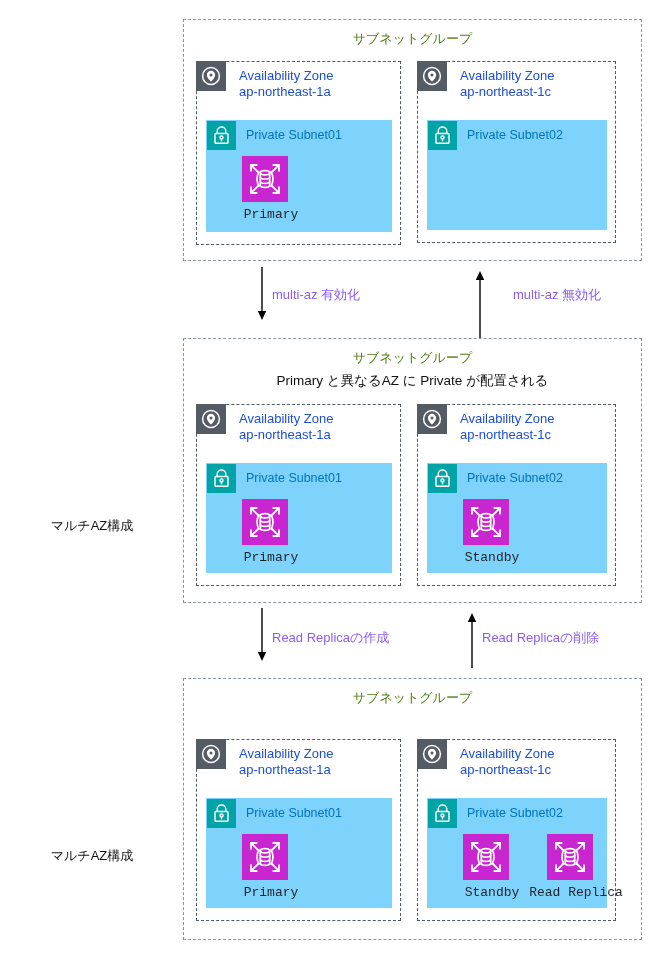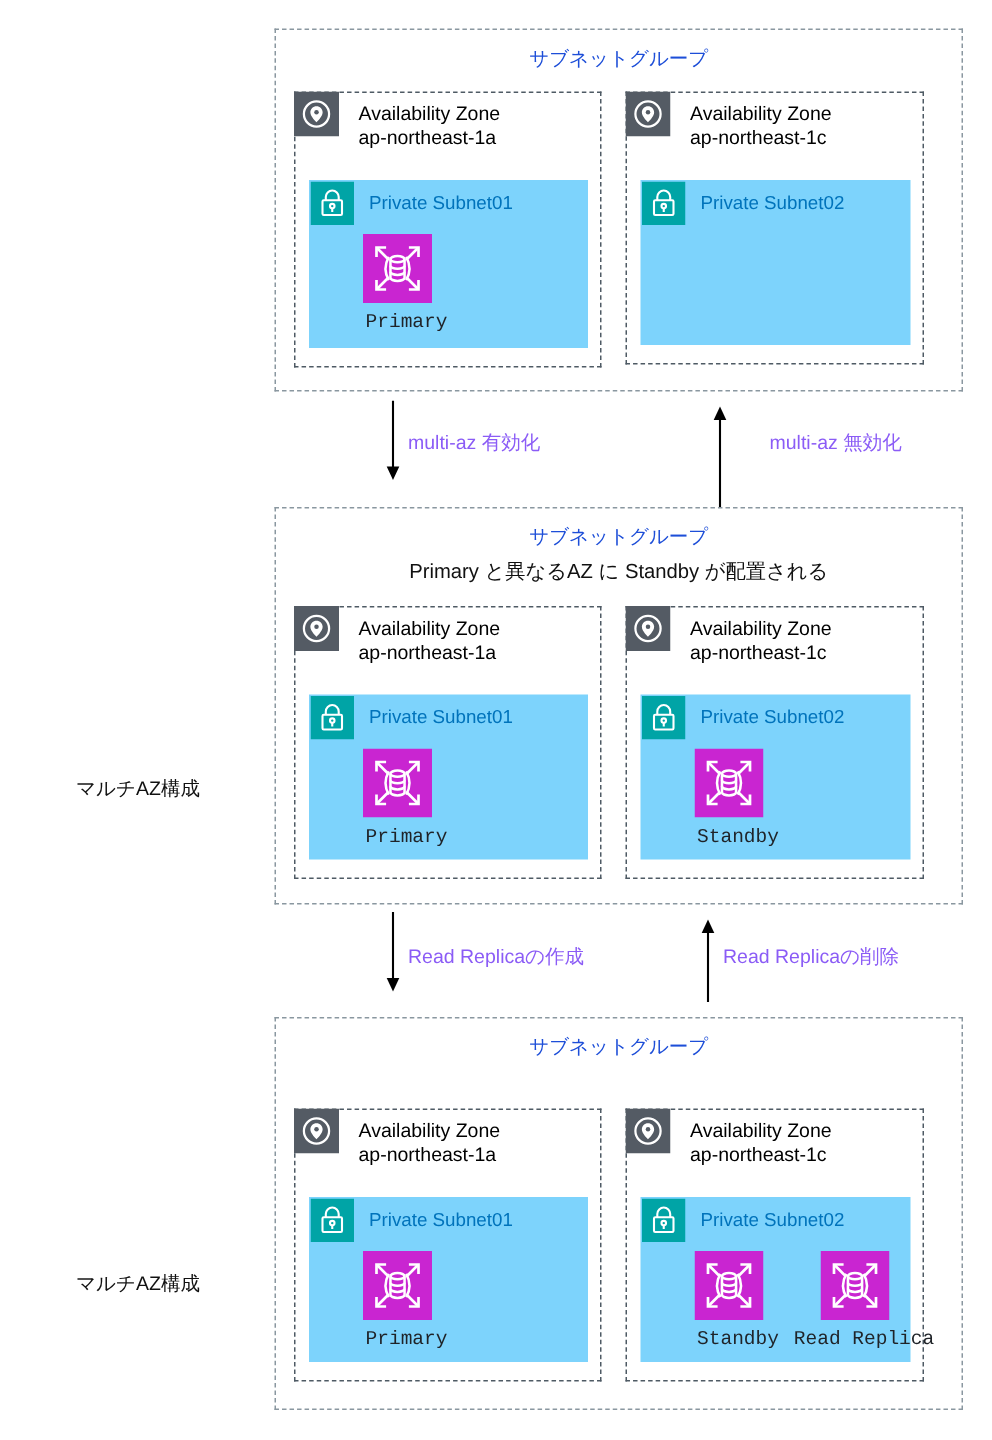--- a/index.html
+++ b/index.html
@@ -2,27 +2,27 @@
 <html><head>
 <meta charset="utf-8">
 <style>
   html,body{margin:0;padding:0;background:#fff;}
   .canvas{
     position:relative;width:661px;height:960px;background:#ffffff;
     font-family:"Liberation Sans",sans-serif;color:#1a1a1a;overflow:hidden;
   }
   .section{position:absolute;border:1px dashed #8a97a0;background:#fff;}
   .sec-title{position:absolute;top:10px;left:0;right:0;text-align:center;
-    font-size:13px;color:#1d4ed8;}
+    font-size:13px;color:#4d7c0f;}
   .sec-note{position:absolute;top:33px;left:0;right:0;text-align:center;
     font-size:13.5px;color:#111;}
   .az{position:absolute;border:1px dashed #4e5a64;}
   .az-icon{position:absolute;top:-1px;left:-1px;width:30px;height:30px;}
   .az-icon svg{display:block;}
-  .az-label{position:absolute;left:42px;top:6px;font-size:13px;line-height:16px;color:#000000;}
+  .az-label{position:absolute;left:42px;top:6px;font-size:13px;line-height:16px;color:#1d4ed8;}
   .subnet{position:absolute;left:9px;right:8px;top:58px;bottom:12px;background:#7dd3fc;}
   .lock-icon{position:absolute;top:1px;left:1px;width:29px;height:29px;}
   .lock-icon svg{display:block;}
   .subnet-label{position:absolute;left:40px;top:8px;font-size:12.5px;color:#0073bb;}
   .db-item{position:absolute;width:58px;height:46px;font-family:Liberation Mono, monospace;}
   .db-item svg{display:block;}
   .db-label{position:absolute;top:51px;left:50%;transform:translateX(-50%);
     white-space:nowrap;font-size:13px;color:#1f2328;}
   .flow{position:absolute;}
   .flow svg{display:block;}
@@ -145,21 +145,21 @@
   <div class="flow" style="left:473px;top:270px">
     <svg width="14" height="68">
       <polygon points="2.8,10 11.2,10 7,1" fill="#000"></polygon>
       <line x1="7" y1="9" x2="7" y2="68" stroke="#000" stroke-width="1.4"></line>
     </svg>
   </div>
   <div class="flow-label" style="left:513px;top:286px">multi-az 無効化</div>
 
   <div class="section" style="left:183px;top:338px;width:457px;height:263px">
     <div class="sec-title">サブネットグループ</div>
-    <div class="sec-note">Primary と異なるAZ に Standby が配置される</div>
+    <div class="sec-note">Primary と異なるAZ に Private が配置される</div>
 
     <div class="az" style="left:12px;top:65px;width:203px;height:180px">
       <div class="az-icon">
         <svg width="30" height="30">
             <use href="#sym-az"></use>
           </svg>
       </div>
       <div class="az-label">
         <div>Availability Zone</div>
         <div>ap-northeast-1a</div>

